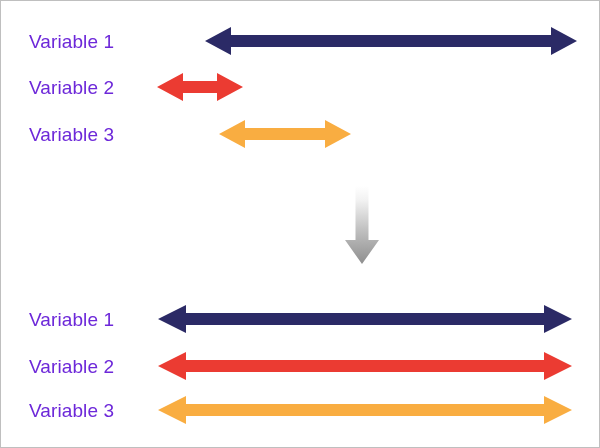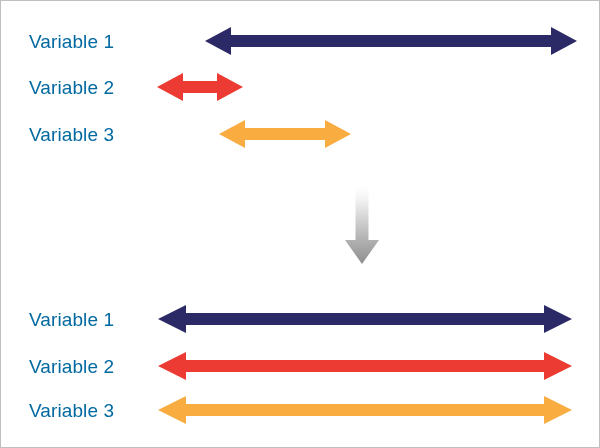--- a/index.html
+++ b/index.html
@@ -22,21 +22,21 @@
     left: 0;
     top: 0;
     width: 600px;
     height: 448px;
   }
   .row-label {
     position: absolute;
     font-family: "Liberation Sans", sans-serif;
     font-size: 19px;
     font-weight: 400;
-    color: #0369a1;
+    color: #6d28d9;
     letter-spacing: 0.1px;
     white-space: nowrap;
     line-height: 1;
     text-align: right;
   }
   .arrow-svg {
     position: absolute;
     display: block;
   }
   .gradient-arrow {

